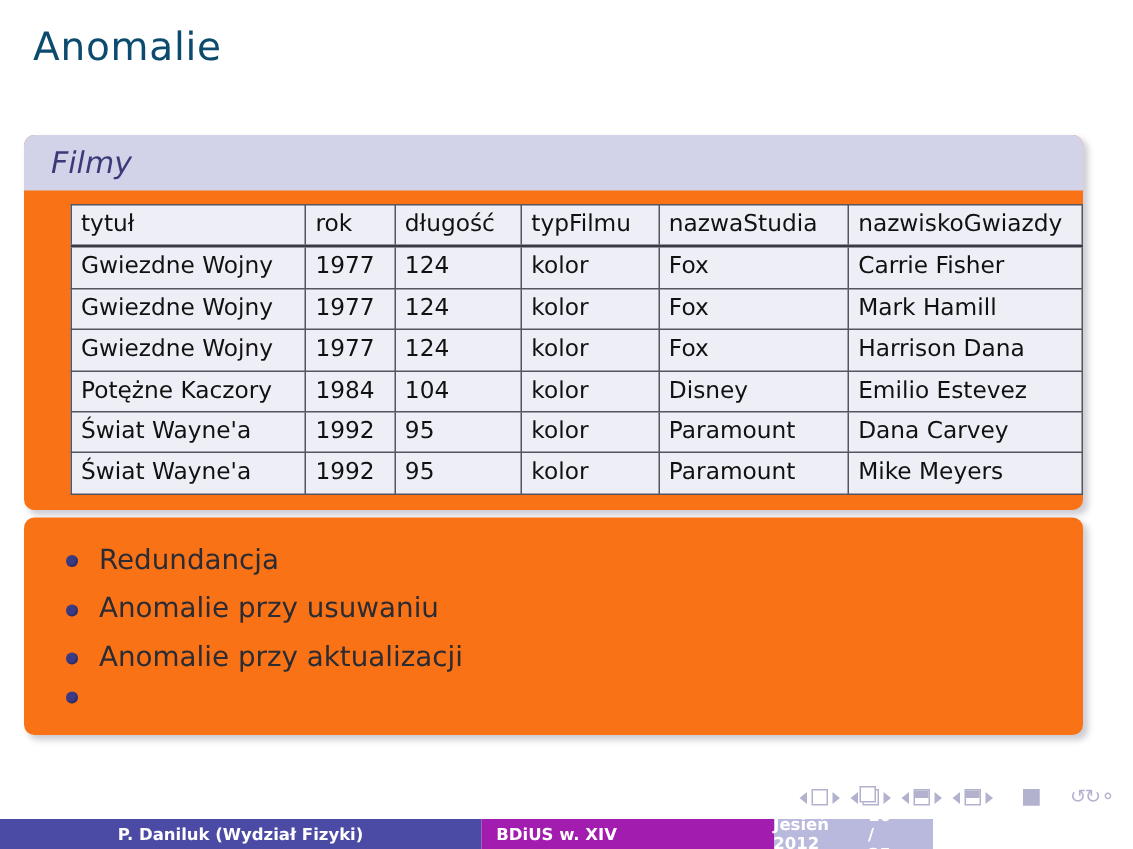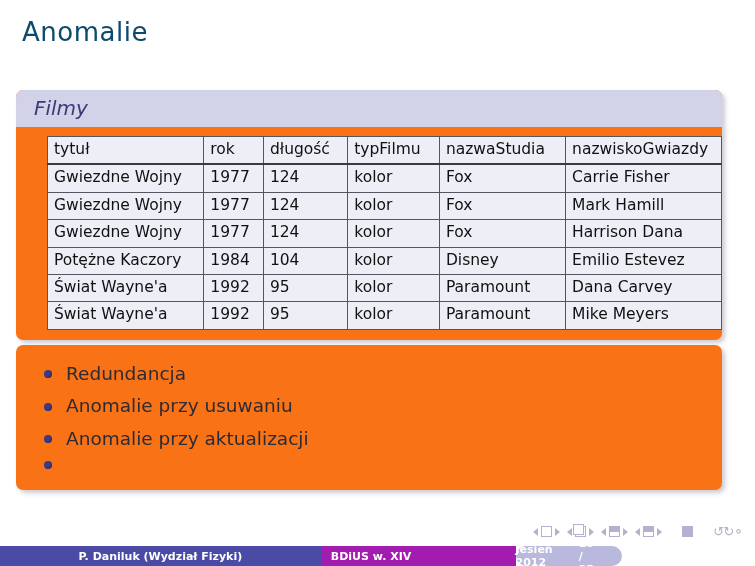--- a/index.html
+++ b/index.html
@@ -193,21 +193,20 @@
     padding-left: 10px;
   }
   #footer-right {
     flex: 1;
     background: #b9b9dd;
     display: flex;
     align-items: center;
     justify-content: flex-end;
     padding-right: 28px;
     gap: 26px;
-    border-radius: 10px;
   }
 </style>
 </head>
 <body>
 
 <div id="slide-title">Anomalie</div>
 
 <div class="block" id="filmy-block">
   <div class="block-title">Filmy</div>
   <div class="block-body" id="filmy-body">

